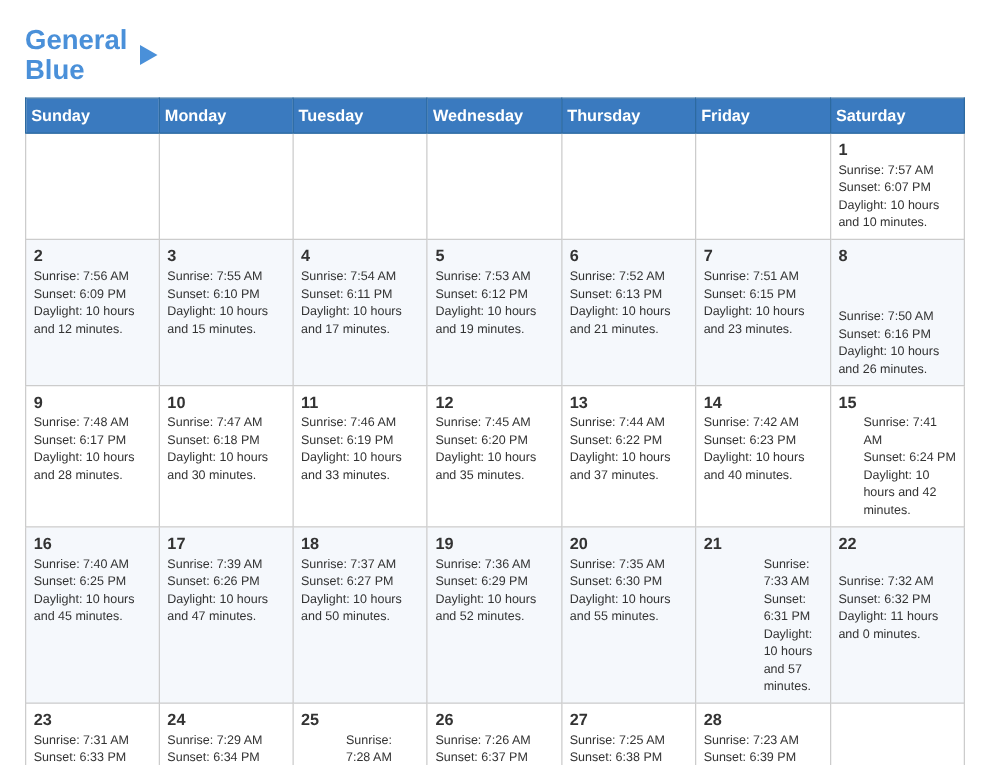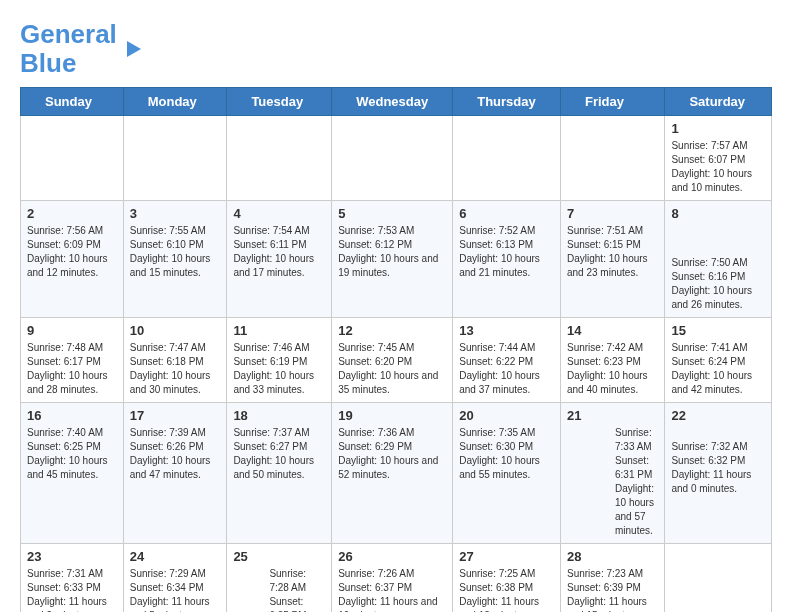--- a/index.html
+++ b/index.html
@@ -14,21 +14,21 @@
       display: flex;
       justify-content: space-between;
       align-items: flex-start;
       margin-bottom: 10px;
     }
     .logo {
       display: flex;
       align-items: center;
     }
     .logo-text {
-      font-size: 26px;
+      font-size: 22px;
       font-weight: bold;
       color: #333;
       line-height: 1.1;
     }
     .logo-text span { color: #4a90d9; }
     .title-block {
       text-align: right;
     }
     .month-year {
       font-size: 36px;
@@ -41,21 +41,21 @@
     }
     .calendar {
       width: 100%;
       border-collapse: collapse;
       border: 1px solid #ccc;
     }
     .calendar th {
       background-color: #3a7abf;
       color: #fff;
       text-align: left;
-      padding: 6px 24px;
+      padding: 6px 4px;
       font-size: 13px;
       border: 1px solid #2d6aa0;
     }
     .calendar td {
       vertical-align: top;
       padding: 5px 6px;
       border: 1px solid #ccc;
       width: 108px;
       min-height: 90px;
       font-size: 10.5px;
@@ -203,21 +203,21 @@
 Daylight: 10 hours and 37 minutes.</div>
         </td>
         <td>
           <span class="day-num">14</span>
           <div class="day-info" style="white-space: pre-wrap;">Sunrise: 7:42 AM
 Sunset: 6:23 PM
 Daylight: 10 hours and 40 minutes.</div>
         </td>
         <td>
           <span class="day-num">15</span>
-          <div class="day-info" style="white-space: pre-wrap;">Sunrise: 7:41 AM
+          <div class="day-info" style="white-space: pre-wrap; margin-left: 20px;">Sunrise: 7:41 AM
 Sunset: 6:24 PM
 Daylight: 10 hours and 42 minutes.</div>
         </td>
       </tr>
       <tr>
         <td>
           <span class="day-num">16</span>
           <div class="day-info" style="white-space: pre-wrap;">Sunrise: 7:40 AM
 Sunset: 6:25 PM
 Daylight: 10 hours and 45 minutes.</div>

